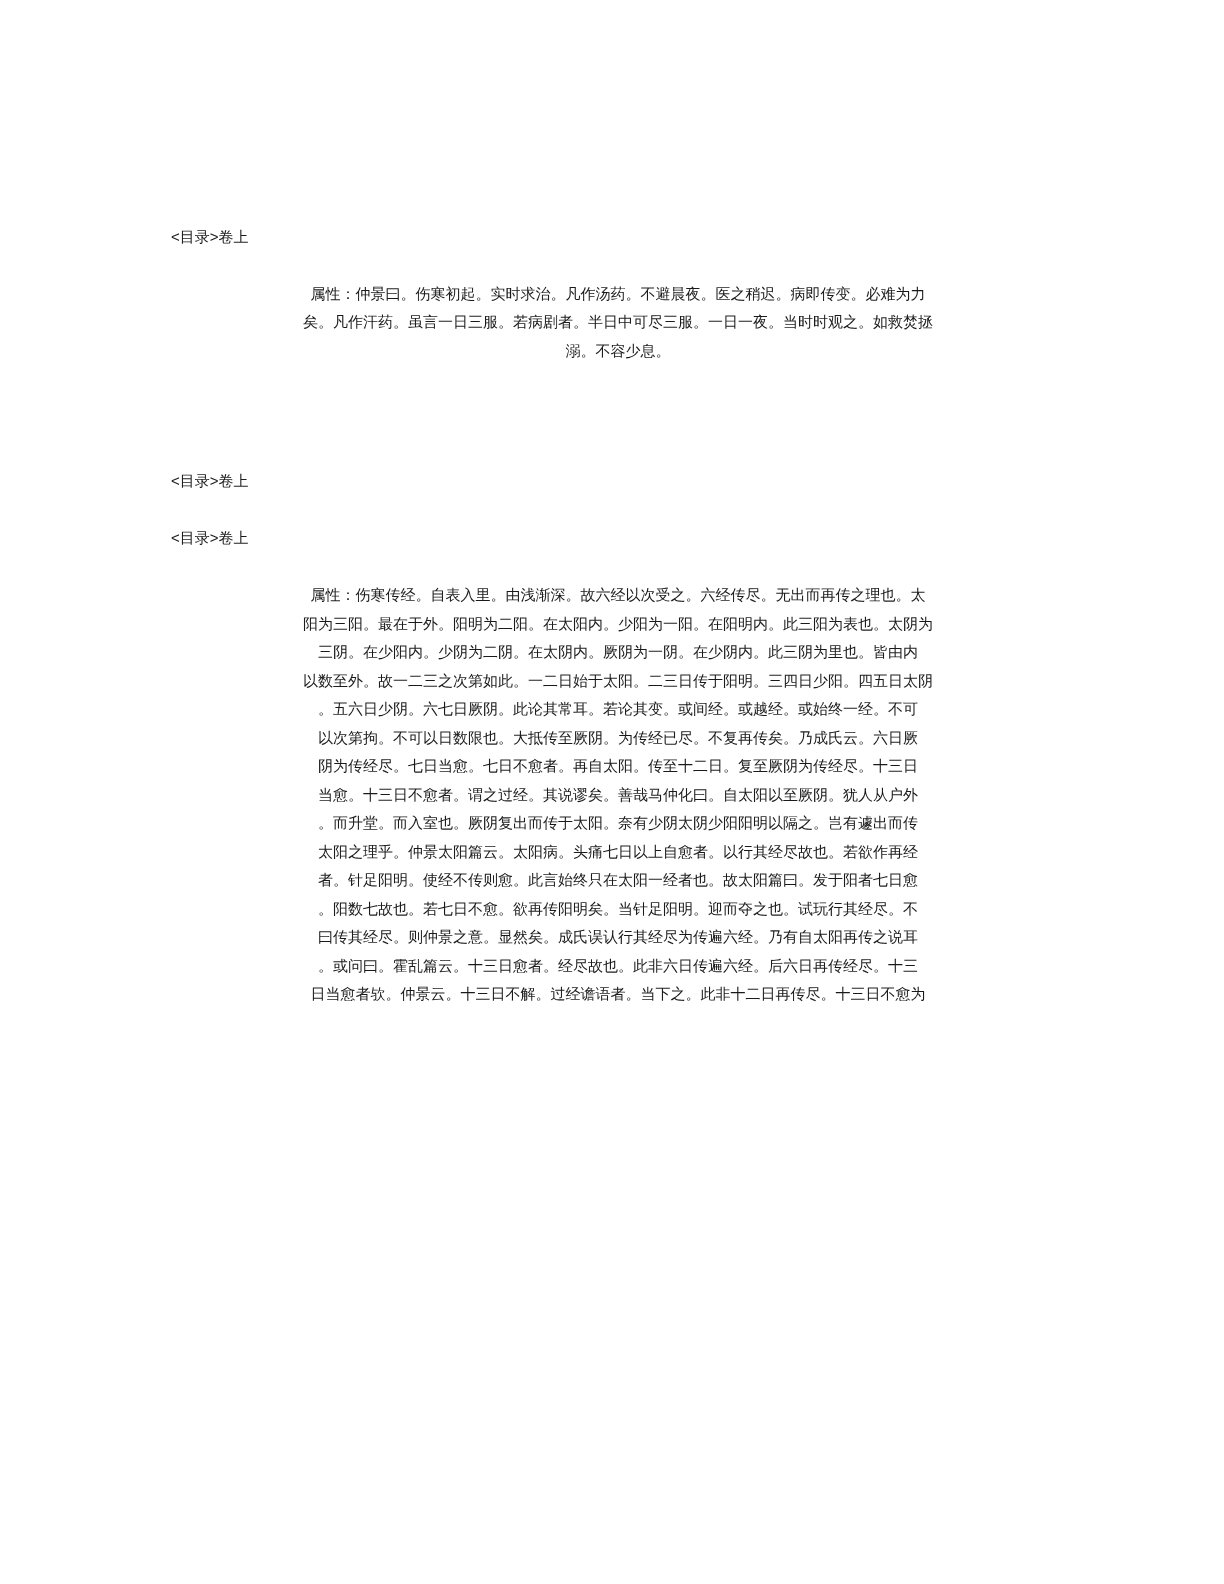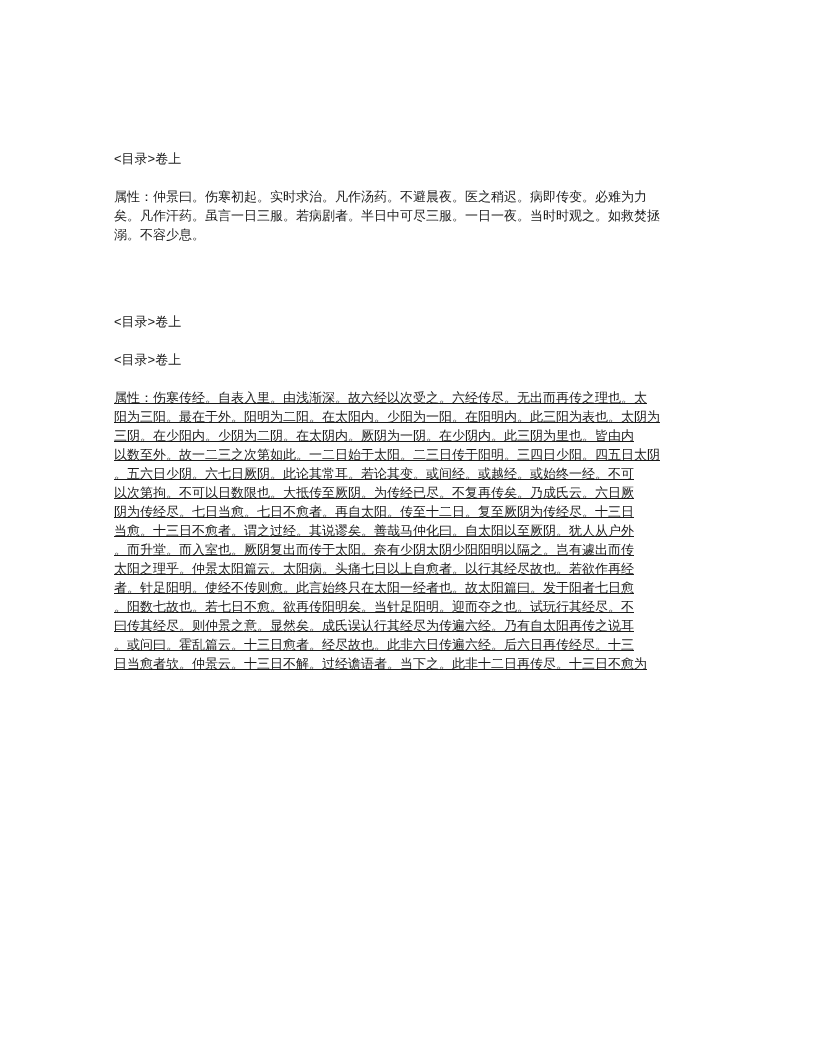--- a/index.html
+++ b/index.html
@@ -18,40 +18,39 @@
       overflow: hidden;
     }
     .content {
       position: absolute;
       left: 114px;
       top: 149px;
       width: 596px;
     }
     .doc-section p {
       margin: 0;
-      font-size: 13px;
+      font-size: 10px;
       line-height: 19px;
       color: #1a1a1a;
     }
     .toc-line {
       margin: 0 0 19px 0 !important;
     }
     .title-line {
       margin: 0 0 20px 0 !important;
     }
     .body-text {
       margin: 0 0 68px 0 !important;
       white-space: pre-line;
       word-break: break-all;
       overflow-wrap: anywhere;
-      text-align: left;
+      text-align: center;
     }
     .doc-section:last-child .body-text {
       margin-bottom: 0 !important;
-      text-decoration: underline;
     }
   </style>
 </head>
 <body>
 
 <div class="page">
   <div class="content">
 
     <section class="doc-section">
       <p class="toc-line">&lt;目录&gt;卷上</p>

